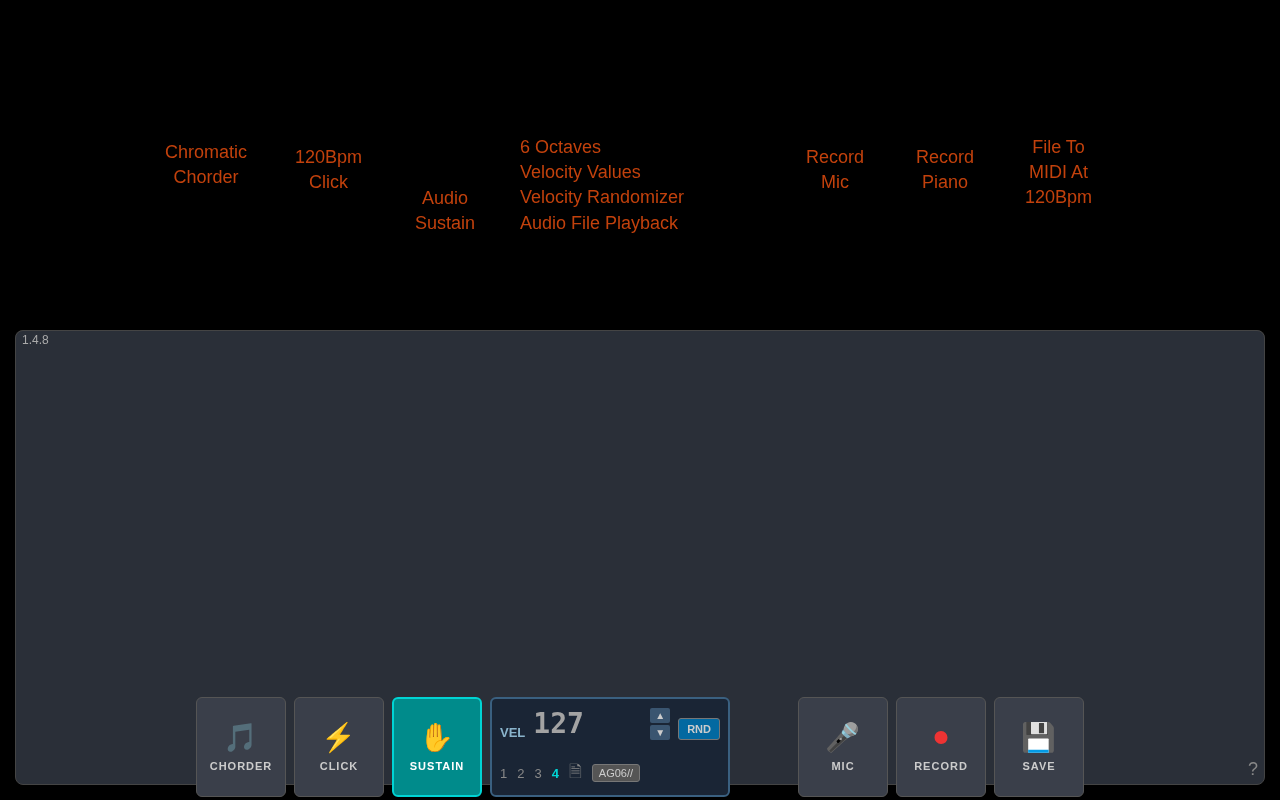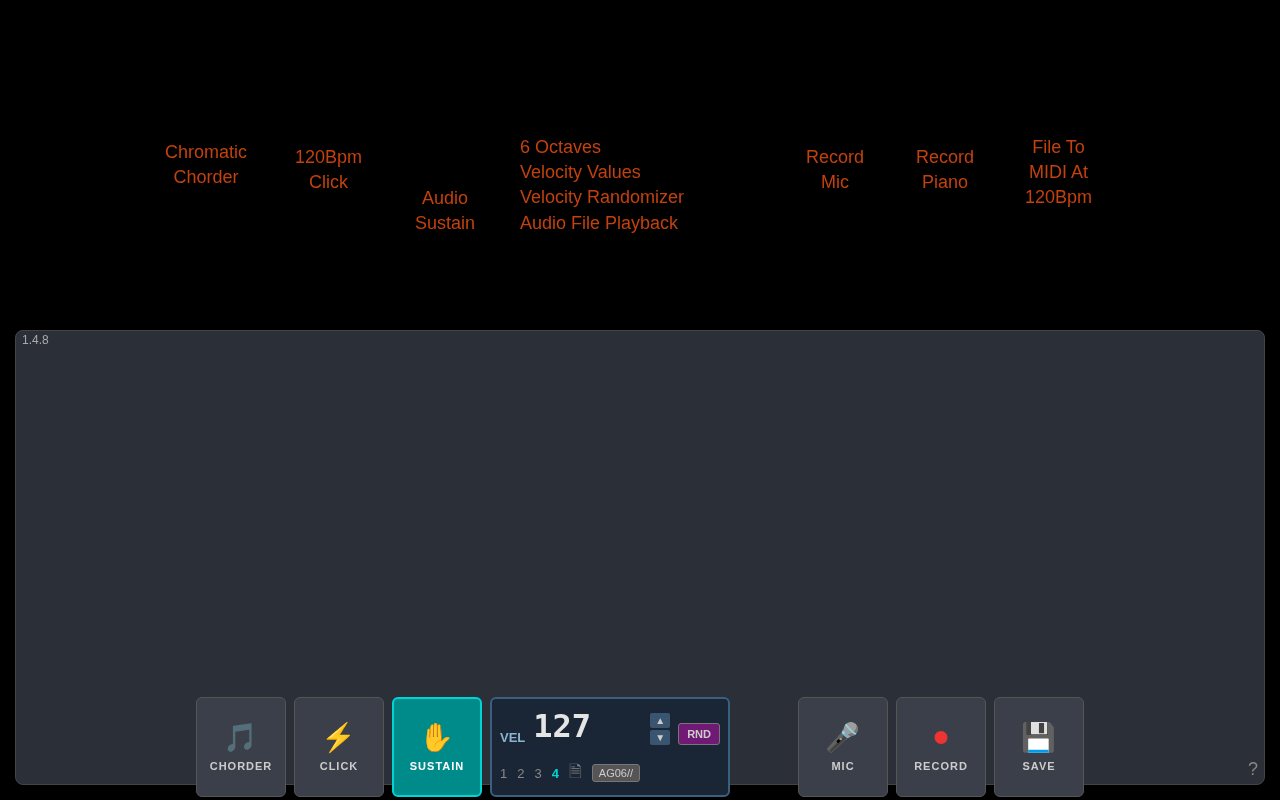--- a/index.html
+++ b/index.html
@@ -142,42 +142,42 @@
       display: flex;
       align-items: flex-end;
       gap: 8px;
     }
     .vel-label {
       color: #8ab4cc;
       font-size: 13px;
       font-weight: bold;
     }
     .vel-value {
-      color: #e5e5e5;
-      font-size: 32px;
+      color: #a3a3a3;
+      font-size: 28px;
       font-weight: bold;
       font-family: monospace;
       flex: 1;
     }
     .vel-arrows {
       display: flex;
       flex-direction: column;
       gap: 2px;
     }
     .vel-arrow {
       background: #3a5570;
       border: none;
       color: #ccc;
       cursor: pointer;
       font-size: 10px;
       padding: 2px 5px;
       border-radius: 2px;
     }
     .rnd-btn {
-      background: #701a75;
+      background: #0369a1;
       border: 1px solid #777;
       color: #ccc;
       font-size: 11px;
       font-weight: bold;
       padding: 4px 8px;
       border-radius: 3px;
       cursor: pointer;
     }
     .vel-bottom {
       display: flex;

